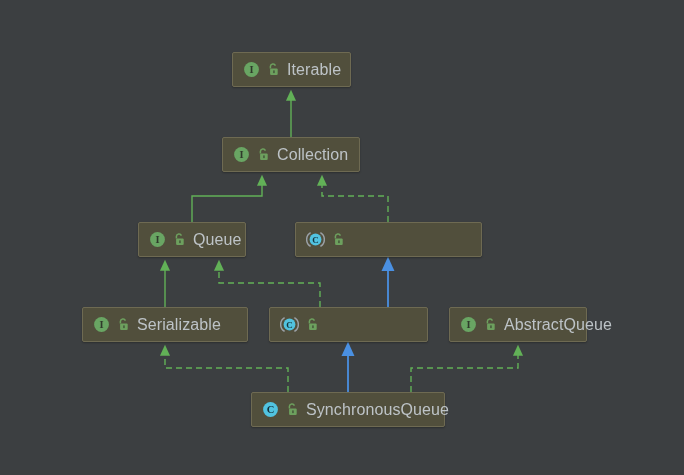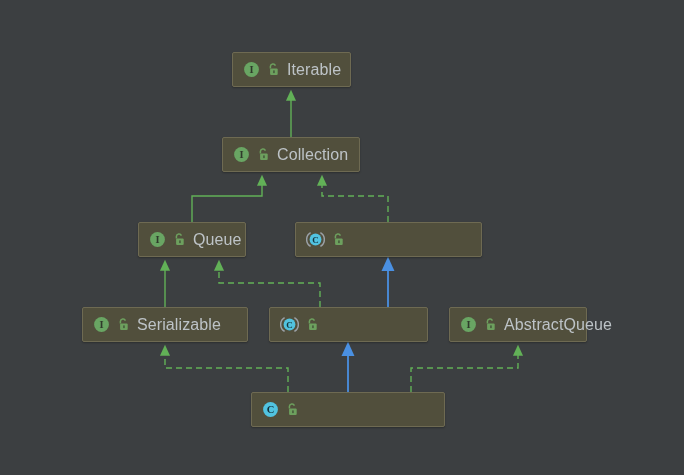--- a/index.html
+++ b/index.html
@@ -179,15 +179,16 @@
       <div class="node" style="left: 251px; top: 392px; width: 194px;">
         <svg class="icon" width="17" height="17" viewBox="0 0 17 17">
           <circle cx="8.5" cy="8.5" r="7.4" fill="#51C3E0"></circle>
           <text x="8.5" y="12.3" text-anchor="middle" font-family="Liberation Serif,serif" font-size="10.5" font-weight="bold" fill="#13313b">C</text>
         </svg>
         <svg class="icon" width="13" height="15" viewBox="0 0 13 15">
           <path d="M3.4,6.6 V4.4 A2.6,2.6 0 0 1 8.4,3.6" fill="none" stroke="#6DA05E" stroke-width="1.5"></path>
           <rect x="3.1" y="6.4" width="7.6" height="6.6" rx="1.1" fill="#6DA05E"></rect>
           <rect x="6.3" y="8.4" width="1.3" height="2.7" fill="#3f4a36"></rect>
         </svg>
+        <span class="node-label">SynchronousQueue</span>
       </div>
     </div>
 </div>
 
 </body></html>

